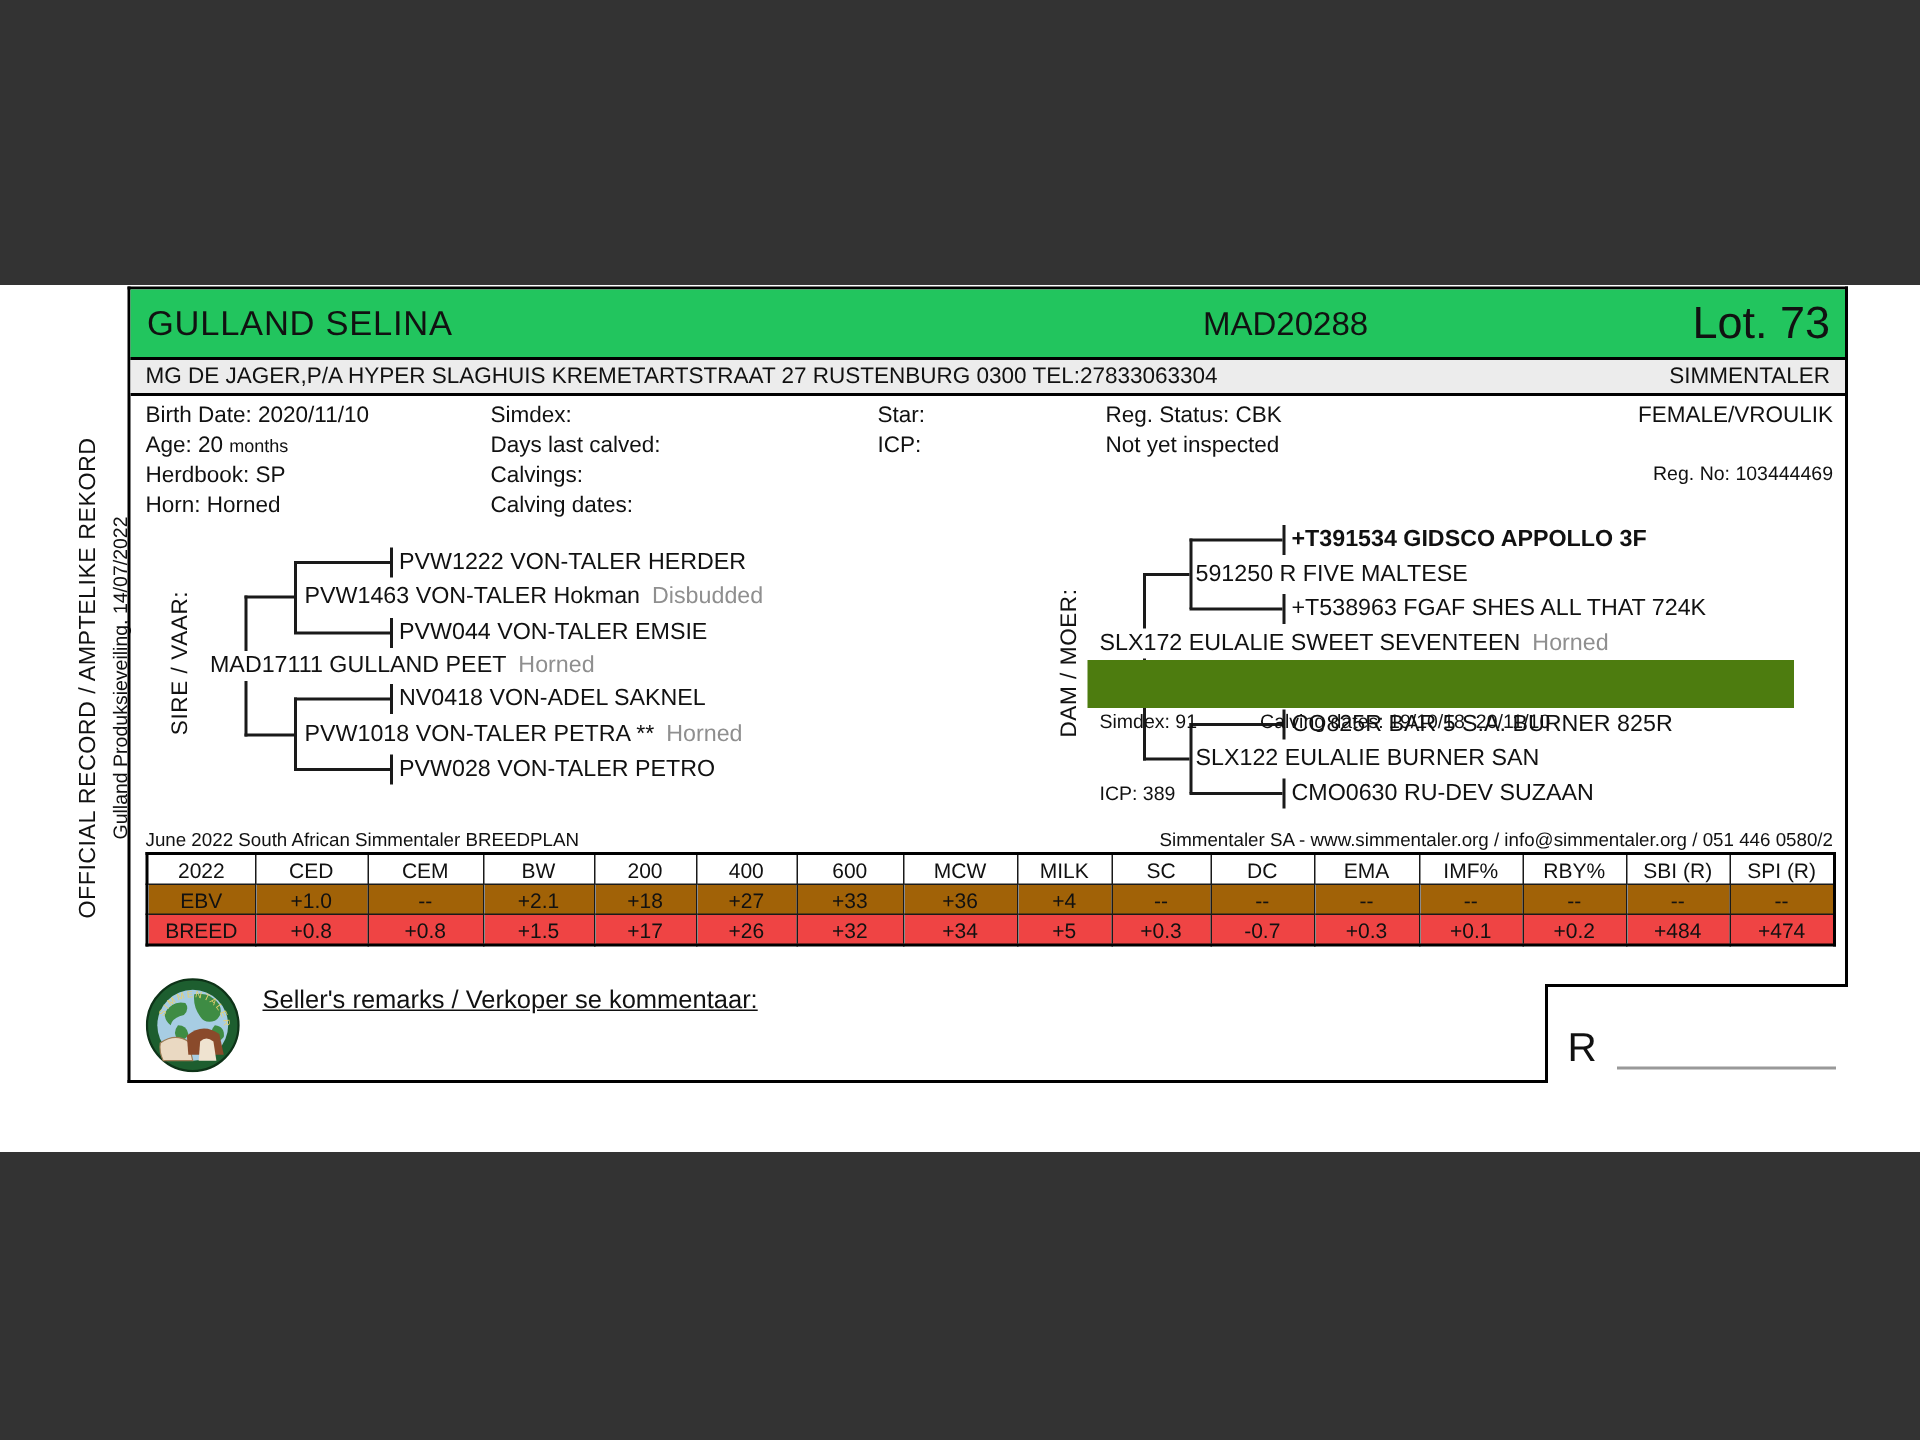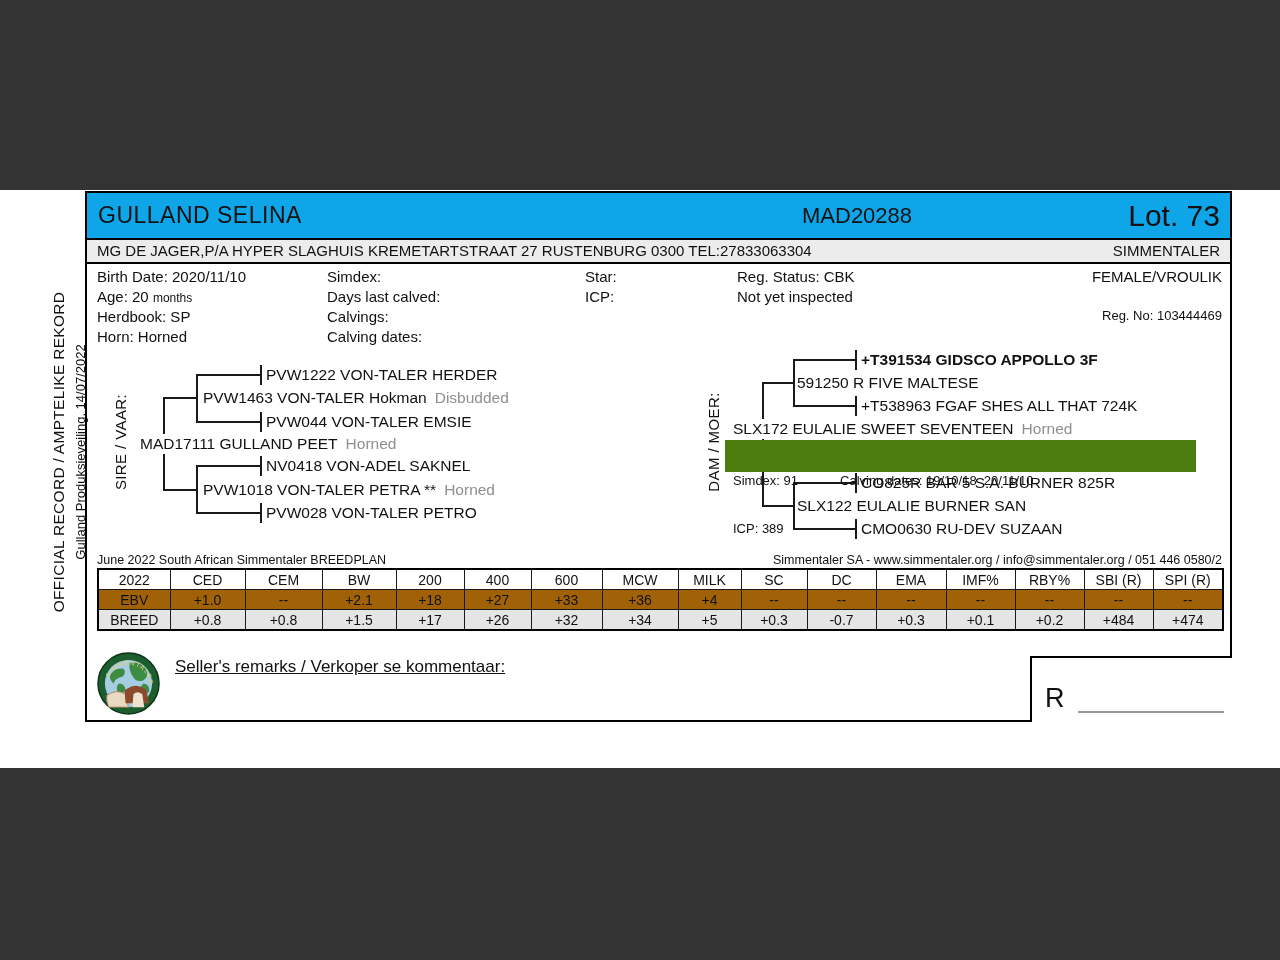--- a/index.html
+++ b/index.html
@@ -10,21 +10,21 @@
   .band.bottom{top:768px;height:192px;}
   .paper{position:absolute;left:0;top:190px;width:1280px;height:578px;background:#ffffff;}
 
   .vtext{position:absolute;white-space:nowrap;transform:translate(-50%,-50%) rotate(-90deg);}
   .side-official{left:59px;top:262px;font-size:15.5px;letter-spacing:.3px;}
   .side-event{left:80px;top:262px;font-size:13px;}
 
   .card{position:absolute;left:85px;top:1px;width:1147px;height:531px;}
   .edge{position:absolute;background:#000;}
 
-  .title-bar{position:absolute;left:2px;top:2px;width:1143px;height:45px;background:#0ea5e9;border-bottom:2px solid #000;}
+  .title-bar{position:absolute;left:2px;top:2px;width:1143px;height:45px;background:#22c55e;border-bottom:2px solid #000;}
   .title-bar .animal-name{position:absolute;left:11px;top:0;line-height:45px;font-size:23px;letter-spacing:.5px;}
   .title-bar .animal-id{position:absolute;left:715px;top:0;width:170px;line-height:45px;font-size:22px;}
   .title-bar .lot{position:absolute;right:10px;top:0;line-height:45px;font-size:30px;}
 
   .addr-bar{position:absolute;left:2px;top:49px;width:1123px;height:22px;background:#ececec;border-bottom:2px solid #000;padding:0 10px;display:flex;justify-content:space-between;line-height:22px;font-size:15px;white-space:nowrap;}
 
   .info{position:absolute;left:0;top:76px;width:1147px;font-size:15px;line-height:20px;}
   .icol{position:absolute;top:0;white-space:nowrap;}
   .icol div{height:20px;}
   .unit{font-size:12px;}
@@ -40,21 +40,21 @@
   .dam-band .cd{margin-left:42px;}
   .ped-side{font-size:15px;letter-spacing:.4px;}
 
   .cap{position:absolute;top:361px;font-size:12.5px;line-height:16px;white-space:nowrap;}
   .cap.left{left:12px;}
   .cap.right{right:10px;}
 
   table.bp{position:absolute;left:12px;top:377px;width:1125px;border-collapse:collapse;table-layout:fixed;border:2px solid #000;}
   table.bp th,table.bp td{border:1px solid #1a1a1a;font-size:14px;font-weight:normal;text-align:center;padding:0;height:19px;overflow:hidden;white-space:nowrap;}
   tr.r-ebv td{background:#a16207;}
-  tr.r-breed td{background:#e5e5e5;}
+  tr.r-breed td{background:#ef4444;}
 
   .logo{position:absolute;left:12px;top:461px;width:63px;height:63px;z-index:2;}
   .remarks-title{position:absolute;left:90px;top:466px;font-size:17px;text-decoration:underline;white-space:nowrap;}
 
   .price-r{position:absolute;left:1045px;top:493px;font-size:27px;line-height:30px;}
   .price-line{position:absolute;left:1078px;top:521px;width:146px;height:2px;background:#999;}
 </style>
 </head>
 <body>
 

